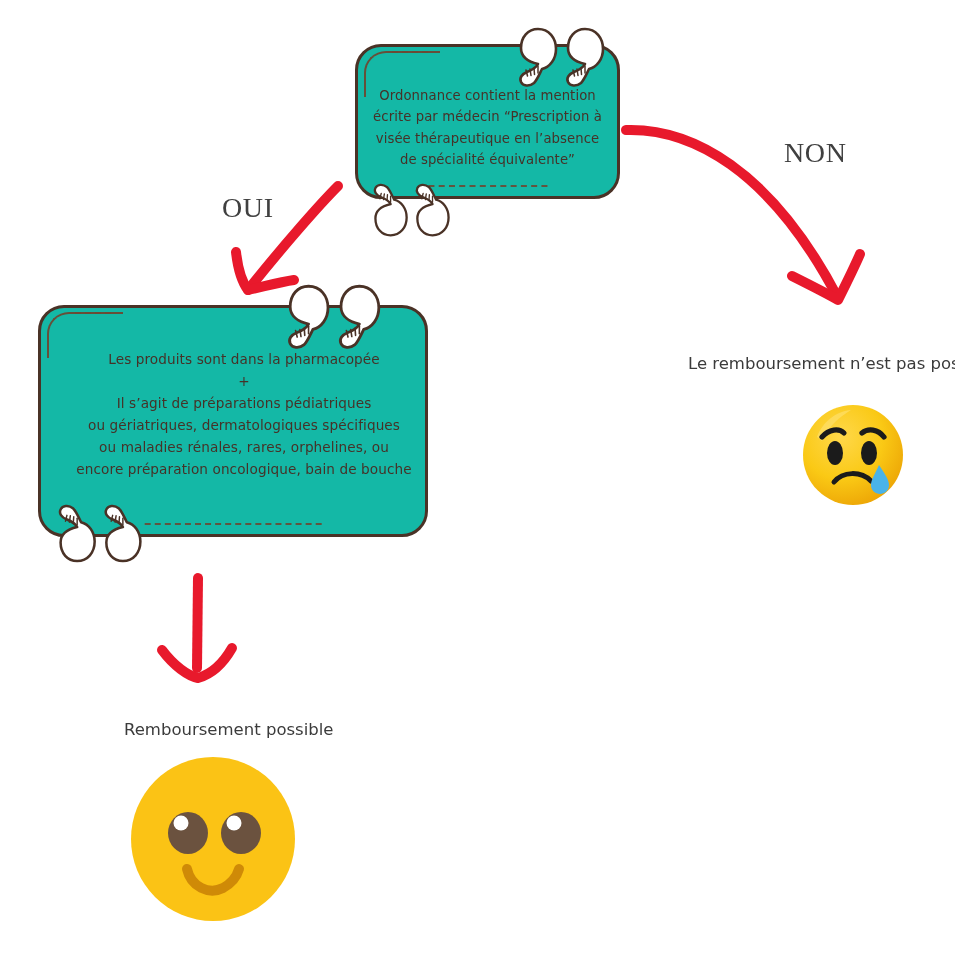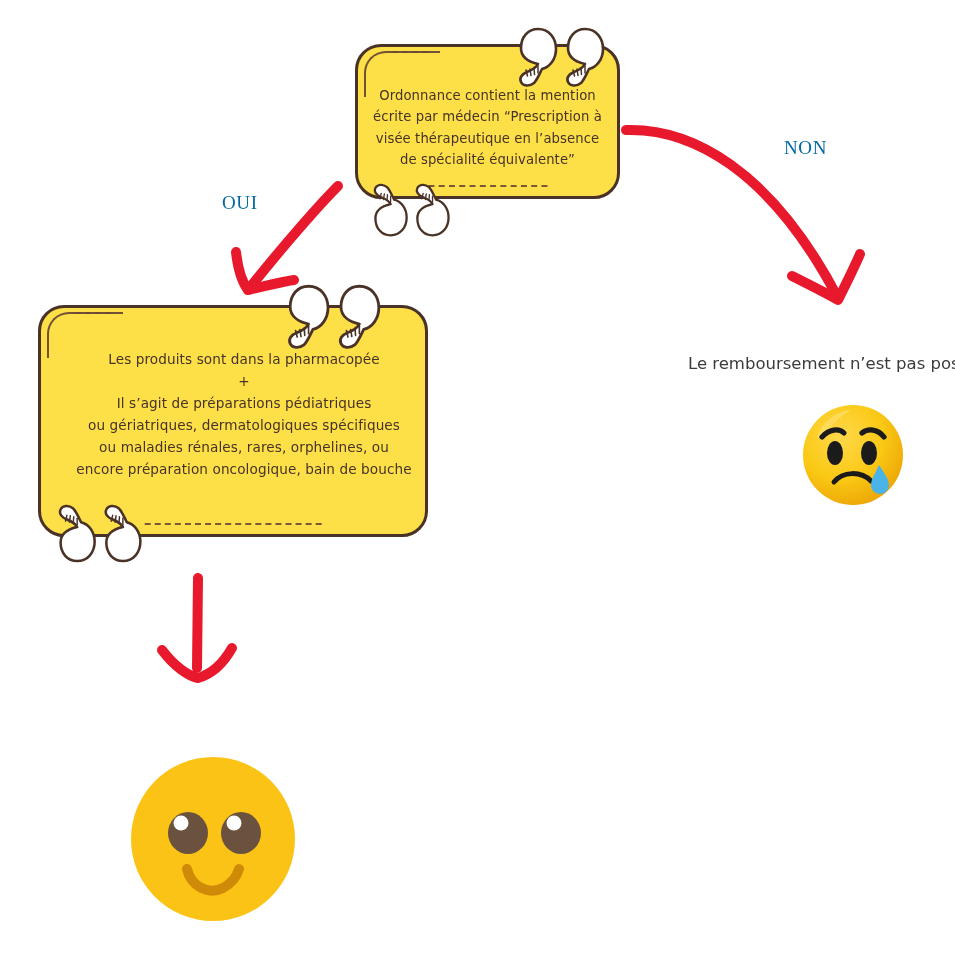--- a/index.html
+++ b/index.html
@@ -15,21 +15,21 @@
     width: 955px;
     height: 958px;
     background: #ffffff;
     overflow: hidden;
   }
 
   
   .qbox {
     position: absolute;
     box-sizing: border-box;
-    background: #fde047;
+    background: #14b8a6;
     border: 3px solid #4a3226;
     border-radius: 26px;
     z-index: 2;
   }
   .qbox .inner-accent-tl {
     position: absolute;
     left: 6px;
     top: 4px;
     width: 74px;
     height: 44px;
@@ -82,23 +82,23 @@
   .arrow {
     position: absolute;
     z-index: 4;
     pointer-events: none;
   }
   .arrow svg { display: block; overflow: visible; }
 
   
   .branch-label {
     position: absolute;
-    color: #0369a1;
+    color: #404040;
     font-family: "Liberation Serif", serif;
-    font-size: 19px;
+    font-size: 28px;
     letter-spacing: .6px;
     z-index: 5;
     white-space: nowrap;
   }
 
   
   .outcome-caption {
     position: absolute;
     color: #3b3b3b;
     font-family: "DejaVu Sans", sans-serif;
@@ -267,20 +267,21 @@
 
       <ellipse cx="34" cy="50" rx="8" ry="12" fill="#1b1b1b"></ellipse>
       <ellipse cx="68" cy="50" rx="8" ry="12" fill="#1b1b1b"></ellipse>
 
       <path d="M33 79 C42 68 60 68 70 78" fill="none" stroke="#1b1b1b" stroke-width="5" stroke-linecap="round"></path>
 
       <path d="M78 62 C84 71 88 77 88 82 C88 87.5 83.8 91 79 91 C74.2 91 70 87.5 70 82 C70 77 74 71 78 62 Z" fill="#4ab3e8"></path>
     </svg>
   </div>
 
+  <div class="outcome-caption" style="left:124px; top:720px;">Remboursement possible</div>
 
   <div class="emoji" style="left:131px; top:757px;">
     <svg width="164" height="164" viewBox="0 0 164 164">
       <circle cx="82" cy="82" r="82" fill="#fbc315"></circle>
 
       <ellipse cx="57" cy="76" rx="20" ry="21" fill="#6b523f"></ellipse>
       <ellipse cx="110" cy="76" rx="20" ry="21" fill="#6b523f"></ellipse>
       <circle cx="50" cy="66" r="7.5" fill="#ffffff"></circle>
       <circle cx="103" cy="66" r="7.5" fill="#ffffff"></circle>
 

